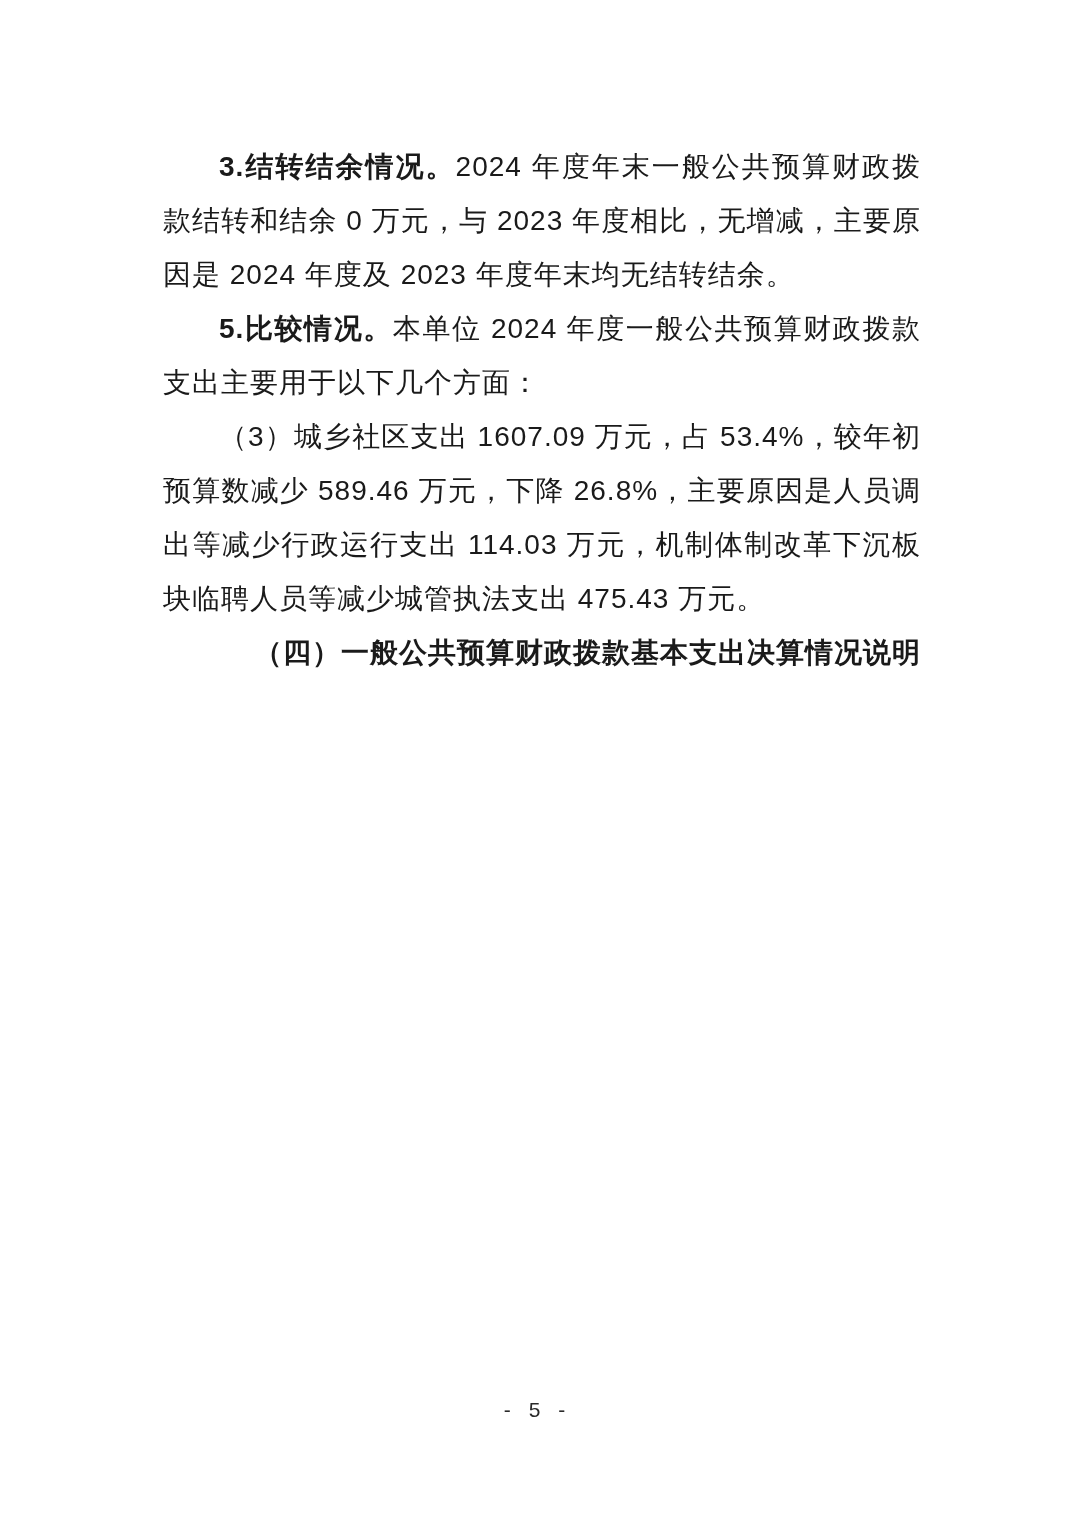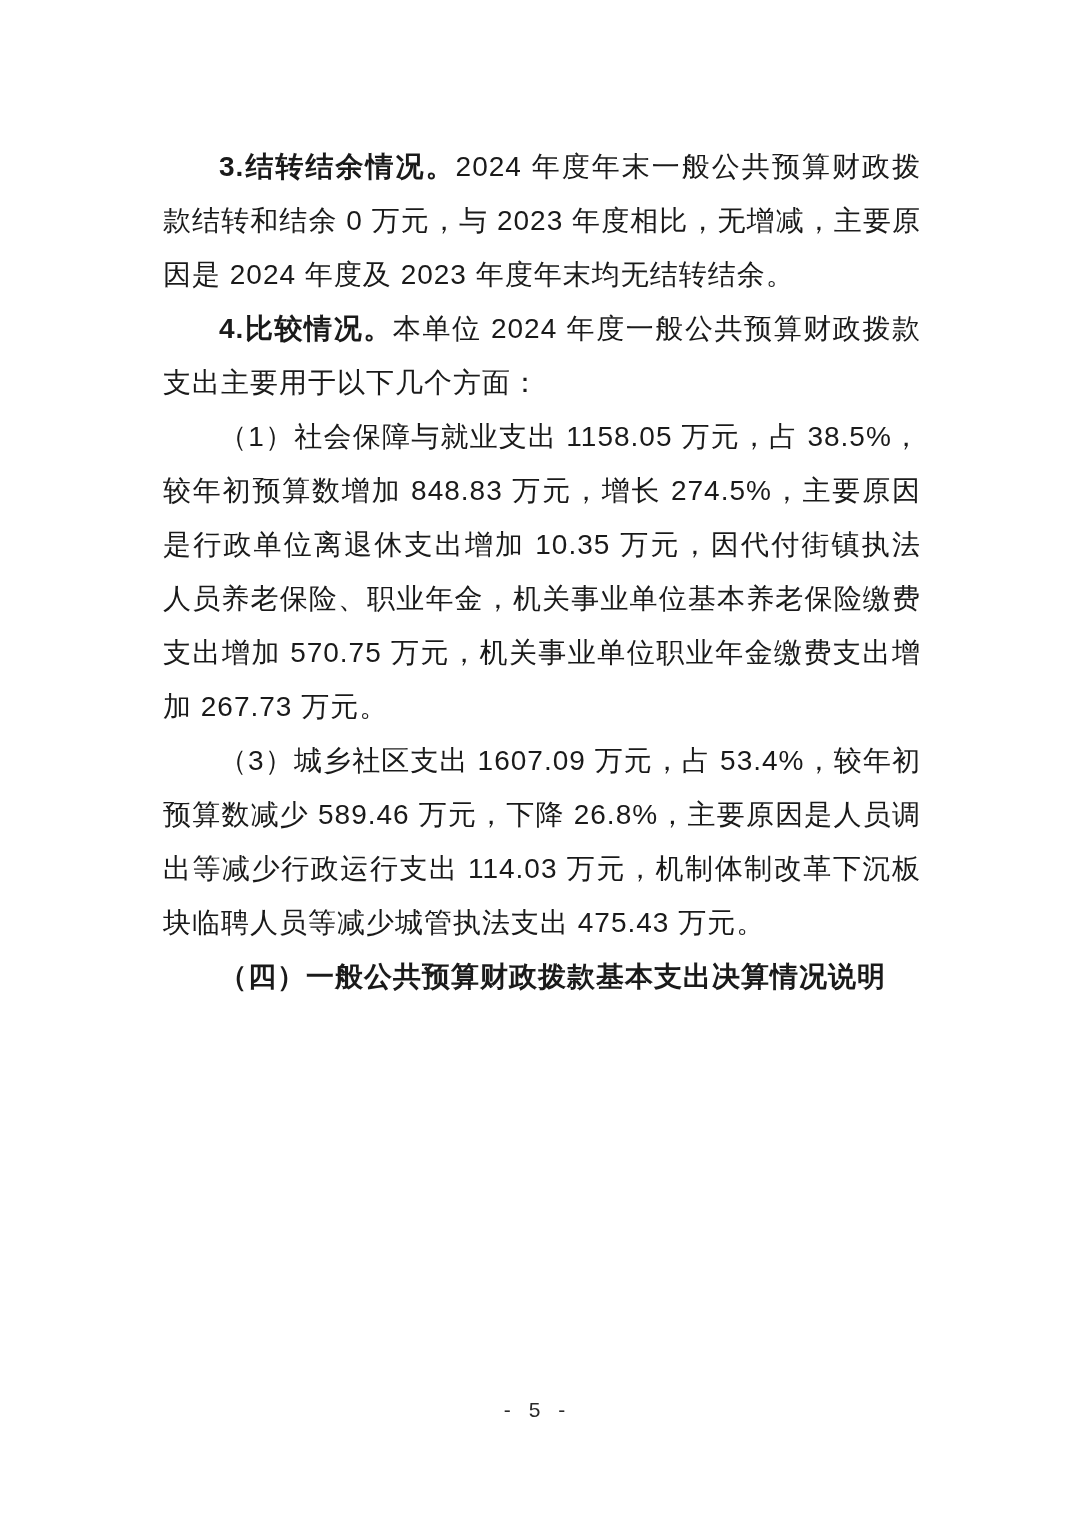--- a/index.html
+++ b/index.html
@@ -30,38 +30,37 @@
     color: #1a1a1a;
     text-align: justify;
     text-justify: inter-ideograph;
     text-indent: 56px;
     letter-spacing: 1px;
   }
   p.para .lead {
     font-weight: bold;
   }
   p.para.section-heading {
-    text-align: left;
+    text-align: right;
   }
   .page-number {
     position: absolute;
     top: 1398px;
     left: 0;
     width: 100%;
     text-align: center;
     font-size: 21px;
     color: #2a2a2a;
     letter-spacing: 6px;
   }
 </style>
 </head>
 <body>
 
 <div class="page">
   <div class="content">
     <p class="para"><span class="lead">3.结转结余情况。</span><span>2024 年度年末一般公共预算财政拨款结转和结余 0 万元，与 2023 年度相比，无增减，主要原因是 2024 年度及 2023 年度年末均无结转结余。</span></p>
-    <p class="para"><span class="lead">4.比较情况。</span><span>本单位 2024 年度一般公共预算财政拨款支出主要用于以下几个方面：</span></p>
-    <p class="para"><span class="lead"></span><span>（1）社会保障与就业支出 1158.05 万元，占 38.5%，较年初预算数增加 848.83 万元，增长 274.5%，主要原因是行政单位离退休支出增加 10.35 万元，因代付街镇执法人员养老保险、职业年金，机关事业单位基本养老保险缴费支出增加 570.75 万元，机关事业单位职业年金缴费支出增加 267.73 万元。</span></p>
+    <p class="para"><span class="lead">5.比较情况。</span><span>本单位 2024 年度一般公共预算财政拨款支出主要用于以下几个方面：</span></p>
     <p class="para"><span class="lead"></span><span>（3）城乡社区支出 1607.09 万元，占 53.4%，较年初预算数减少 589.46 万元，下降 26.8%，主要原因是人员调出等减少行政运行支出 114.03 万元，机制体制改革下沉板块临聘人员等减少城管执法支出 475.43 万元。</span></p>
     <p class="para section-heading"><span class="lead">（四）一般公共预算财政拨款基本支出决算情况说明</span><span></span></p>
   </div>
   <div class="page-number">- 5 -</div>
 </div>
 
 </body></html>

